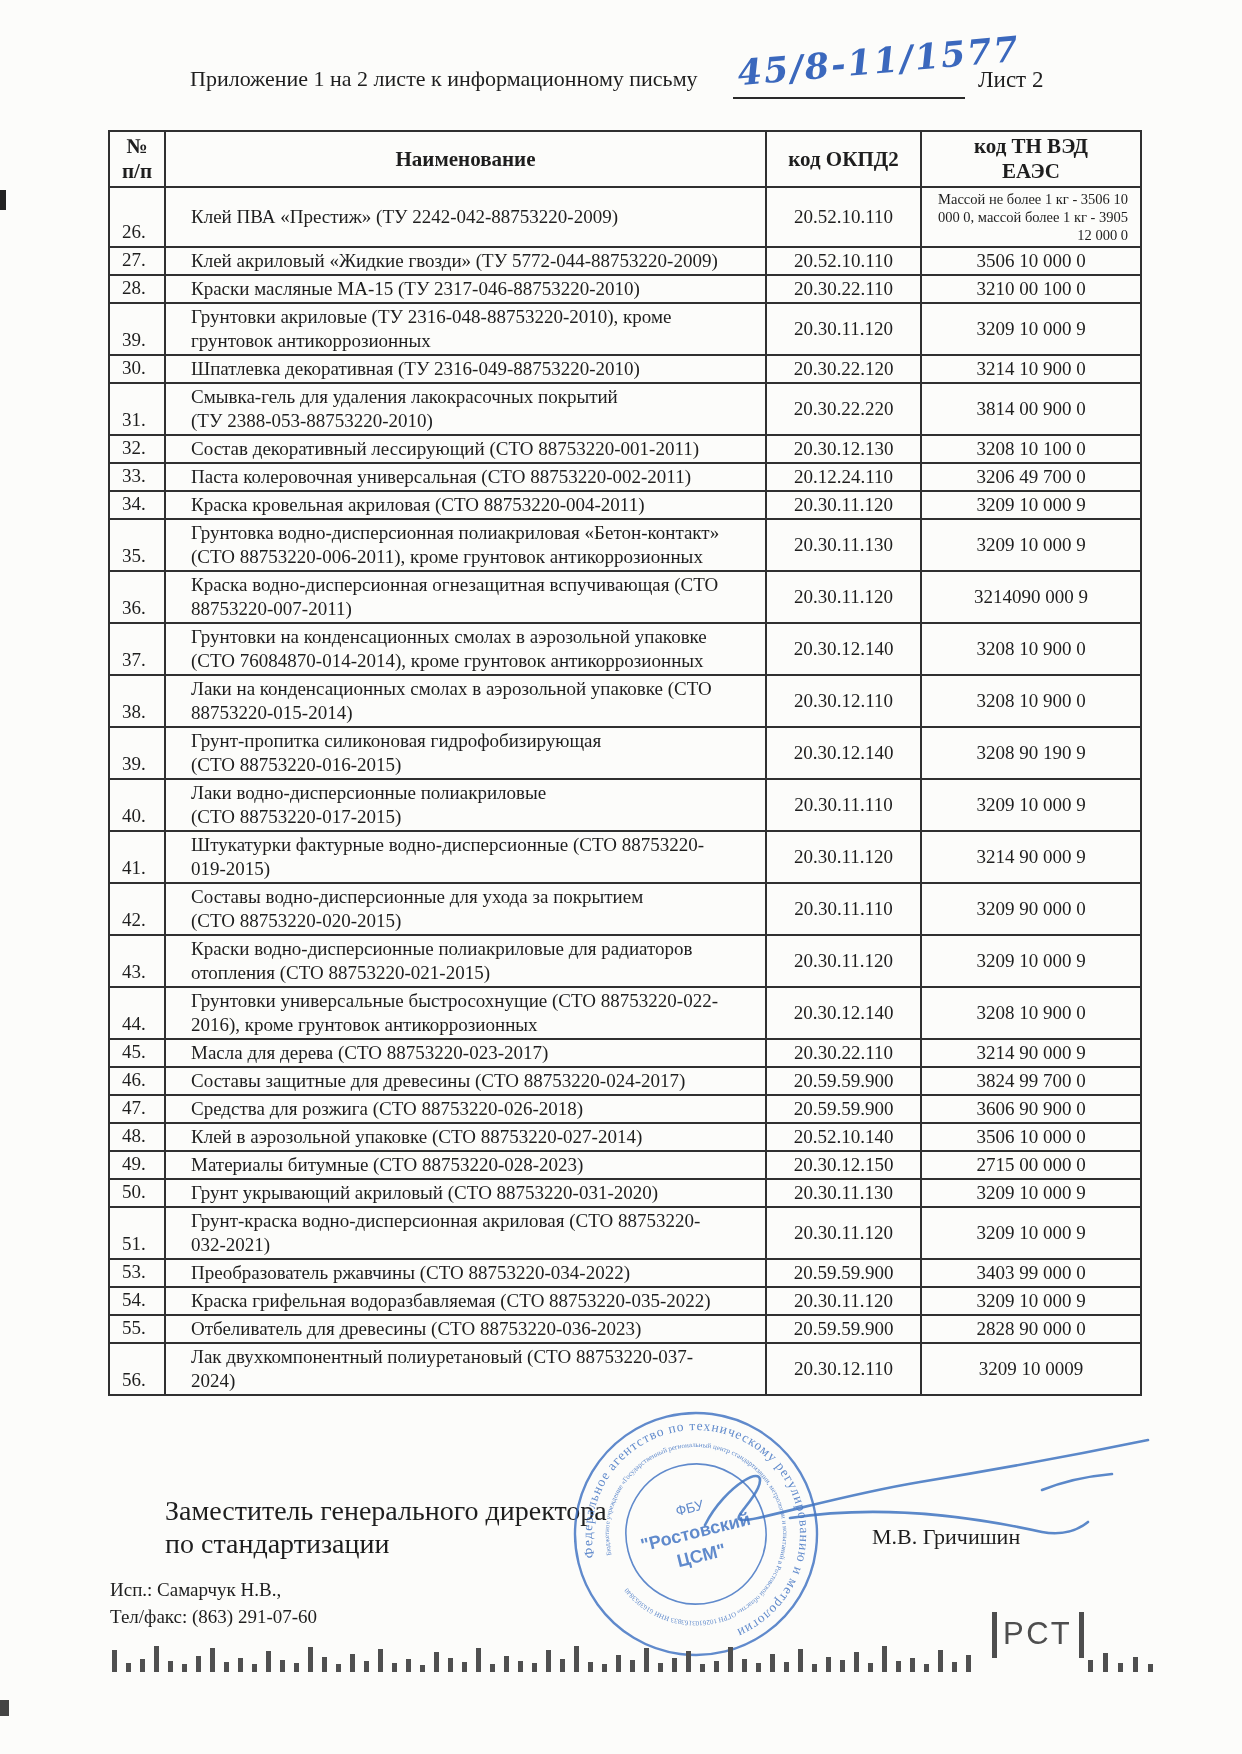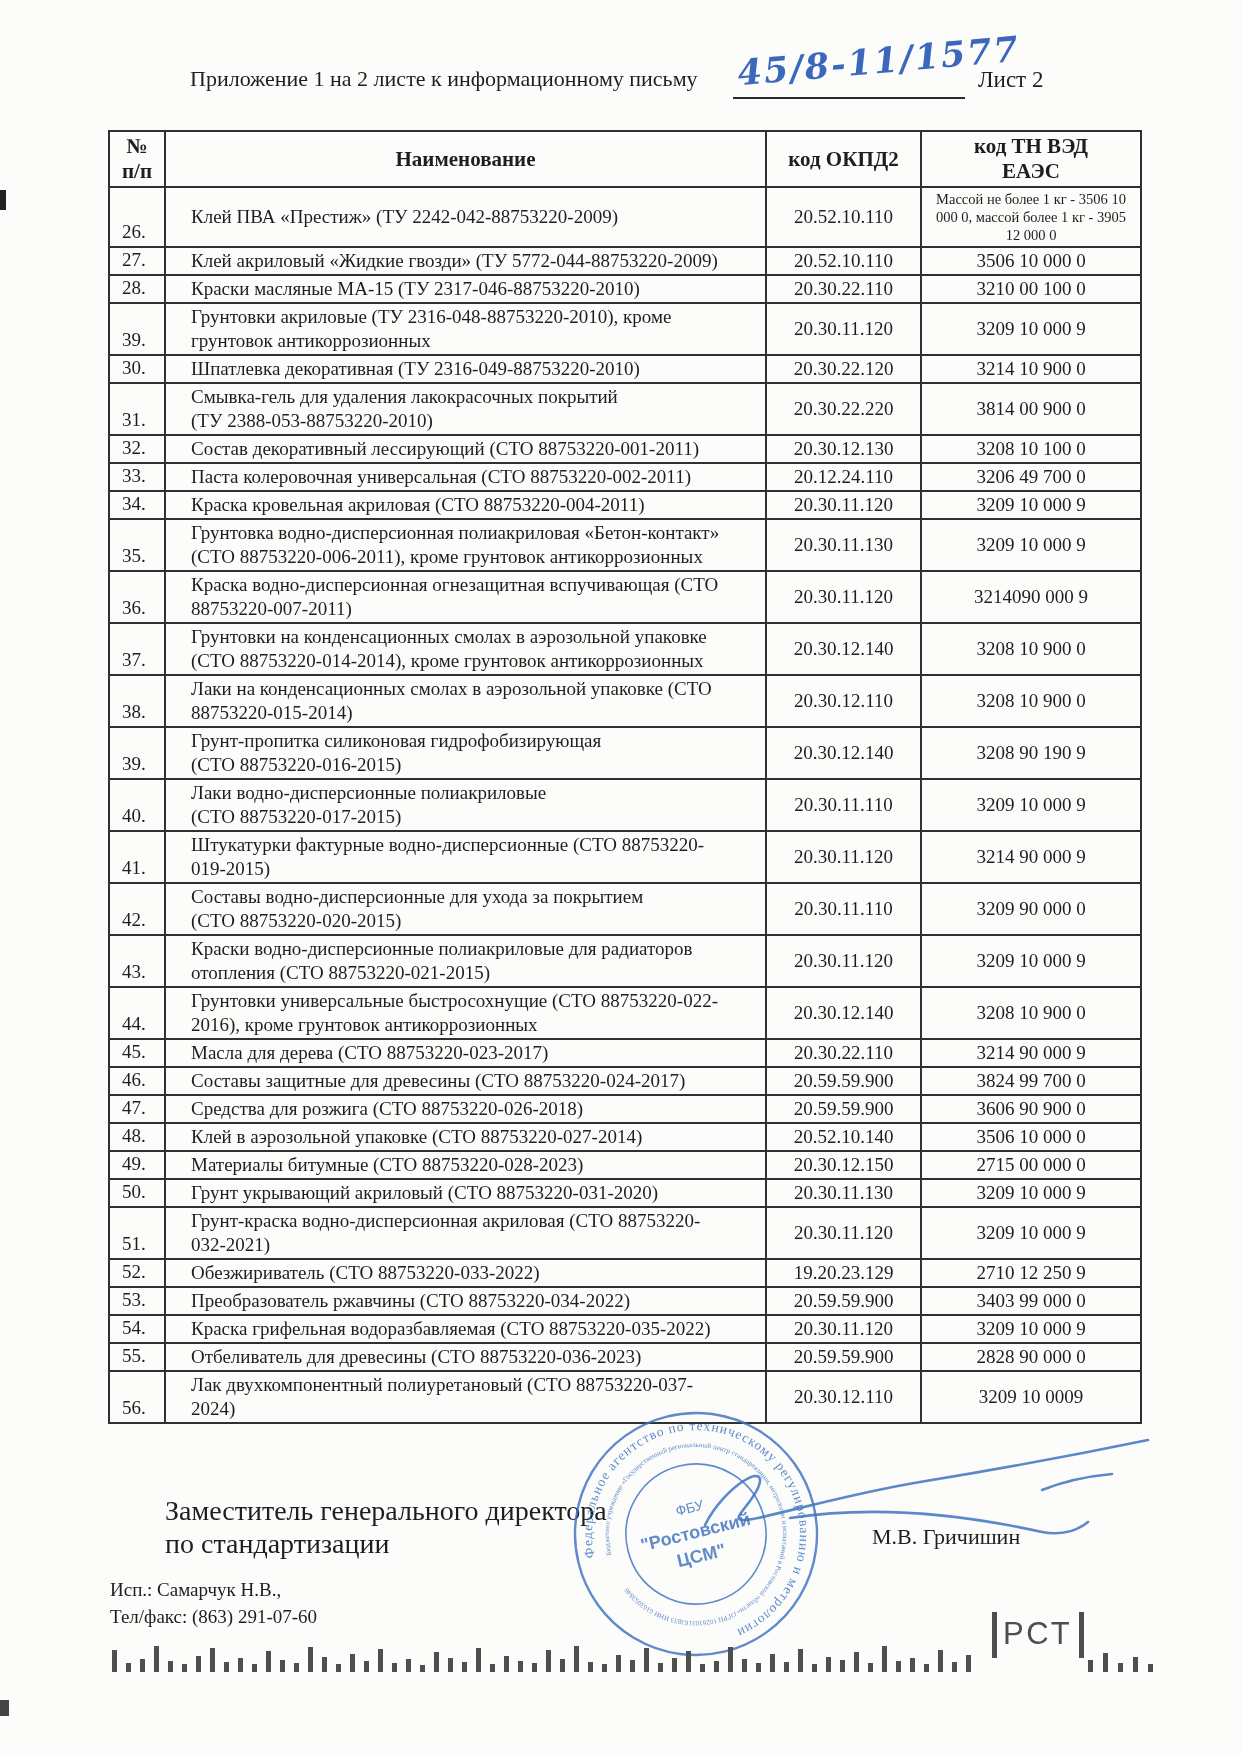--- a/index.html
+++ b/index.html
@@ -14,21 +14,21 @@
   .letter-underline{position:absolute;top:97px;left:733px;width:232px;border-top:2px solid #2a2a2a;}
 
   table.doc{position:absolute;top:130px;left:108px;width:1032px;border-collapse:collapse;table-layout:fixed;}
   .doc td,.doc th{border:2px solid #303030;}
   .doc th{font-size:21px;font-weight:bold;padding:2px 3px;line-height:25px;vertical-align:middle;text-align:center;}
   .doc col.c-num{width:56px;} .doc col.c-name{width:601px;} .doc col.c-okpd{width:155px;} .doc col.c-tnved{width:220px;}
   td.num{vertical-align:bottom;text-align:left;padding:0 0 2px 12px;font-size:19px;line-height:24px;margin-top:40px;}
   td.name{padding:1px 16px 1px 25px;font-size:19px;vertical-align:middle;}
   td.name div{white-space:nowrap;line-height:24px;}
   td.code{text-align:center;vertical-align:middle;font-size:19px;line-height:24px;padding:1px 2px;}
-  td.code.small{font-size:14.5px;line-height:18px;text-align:center;padding:2px 5px;}
+  td.code.small{font-size:14.5px;line-height:18px;text-align:right;padding:2px 12px;}
 
   .sig-role{position:absolute;left:165px;top:1494px;font-size:28px;line-height:33px;}
   .sig-name{position:absolute;left:872px;top:1524px;font-size:22px;}
   .exec-block{position:absolute;left:110px;top:1576px;font-size:19px;line-height:27px;}
 
   .barcode{position:absolute;left:112px;top:1644px;width:868px;height:28px;
            display:flex;align-items:flex-end;}
   .barcode .bar{display:block;width:5px;margin-right:9px;background:#4f4f4f;flex:0 0 auto;}
   .barcode2{position:absolute;left:1088px;top:1644px;width:120px;height:28px;display:flex;align-items:flex-end;}
   .barcode2 .bar{display:block;width:5px;margin-right:10px;background:#4f4f4f;flex:0 0 auto;}
@@ -164,21 +164,21 @@
             <div>Краска водно-дисперсионная огнезащитная вспучивающая (СТО</div>
             <div>88753220-007-2011)</div>
           </td>
           <td class="code">20.30.11.120</td>
           <td class="code">3214090 000 9</td>
         </tr>
         <tr>
           <td class="num">37.</td>
           <td class="name">
             <div>Грунтовки на конденсационных смолах в аэрозольной упаковке</div>
-            <div>(СТО 88753220-014-2014), кроме грунтовок антикоррозионных</div>
+            <div>(СТО 76084870-014-2014), кроме грунтовок антикоррозионных</div>
           </td>
           <td class="code">20.30.12.140</td>
           <td class="code">3208 10 900 0</td>
         </tr>
         <tr>
           <td class="num">38.</td>
           <td class="name">
             <div>Лаки на конденсационных смолах в аэрозольной упаковке (СТО</div>
             <div>88753220-015-2014)</div>
           </td>
@@ -288,28 +288,20 @@
           <td class="code">3209 10 000 9</td>
         </tr>
         <tr>
           <td class="num">51.</td>
           <td class="name">
             <div>Грунт-краска водно-дисперсионная акриловая (СТО 88753220-</div>
             <div>032-2021)</div>
           </td>
           <td class="code">20.30.11.120</td>
           <td class="code">3209 10 000 9</td>
-        </tr>
-        <tr>
-          <td class="num">52.</td>
-          <td class="name">
-            <div>Обезжириватель (СТО 88753220-033-2022)</div>
-          </td>
-          <td class="code">19.20.23.129</td>
-          <td class="code">2710 12 250 9</td>
         </tr>
         <tr>
           <td class="num">53.</td>
           <td class="name">
             <div>Преобразователь ржавчины (СТО 88753220-034-2022)</div>
           </td>
           <td class="code">20.59.59.900</td>
           <td class="code">3403 99 000 0</td>
         </tr>
         <tr>

